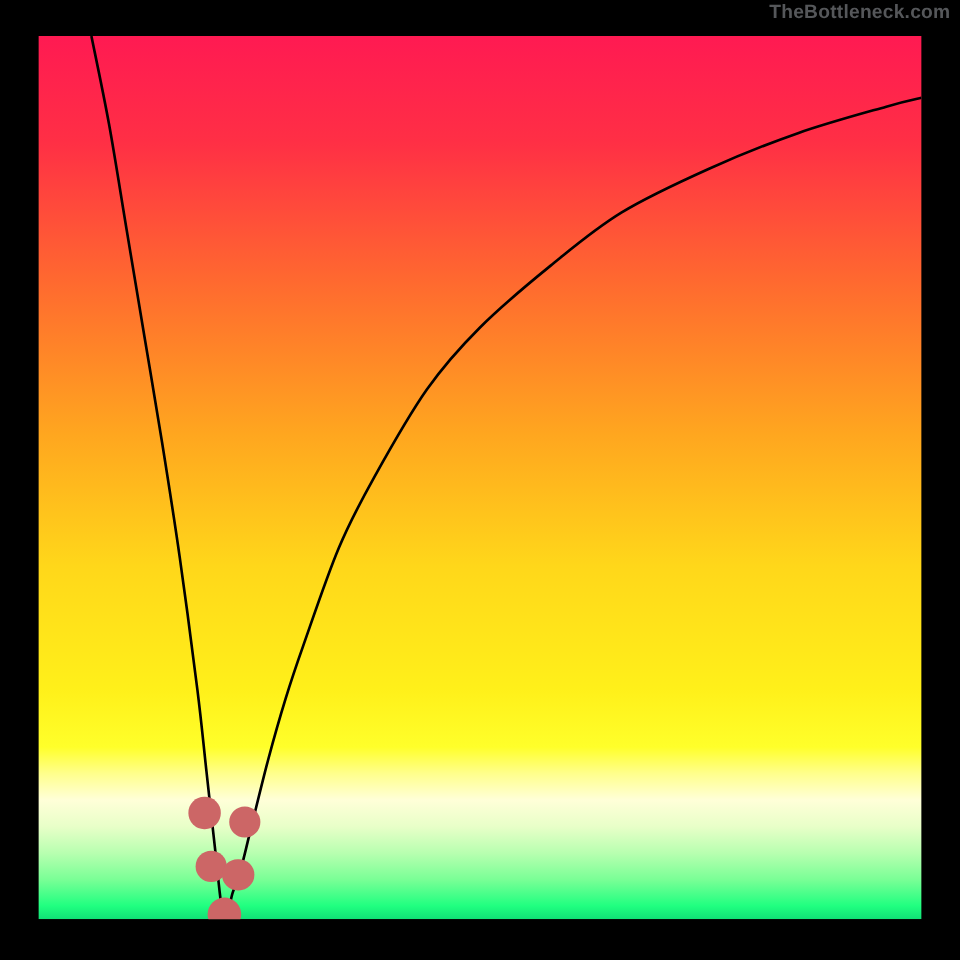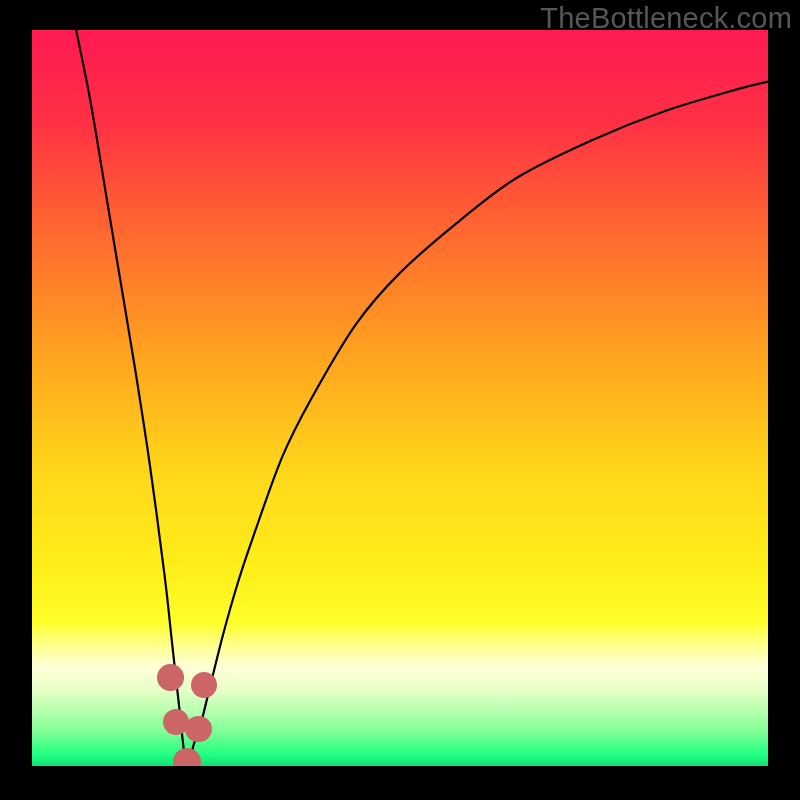--- a/index.html
+++ b/index.html
@@ -19,22 +19,22 @@
   }
 
   .gradient-bg {
     position: absolute;
     left: 0; top: 0; right: 0; bottom: 0;
   }
 
   .watermark {
     position: absolute;
     color: #55575a;
-    font-size: 29px;
-    font-weight: 400;
+    font-size: 16px;
+    font-weight: 700;
     letter-spacing: 0.2px;
     font-family: Arial, Helvetica, sans-serif;
   }
 
   svg.curve {
     position: absolute;
     left: 0; top: 0;
   }
 
   .dot {

